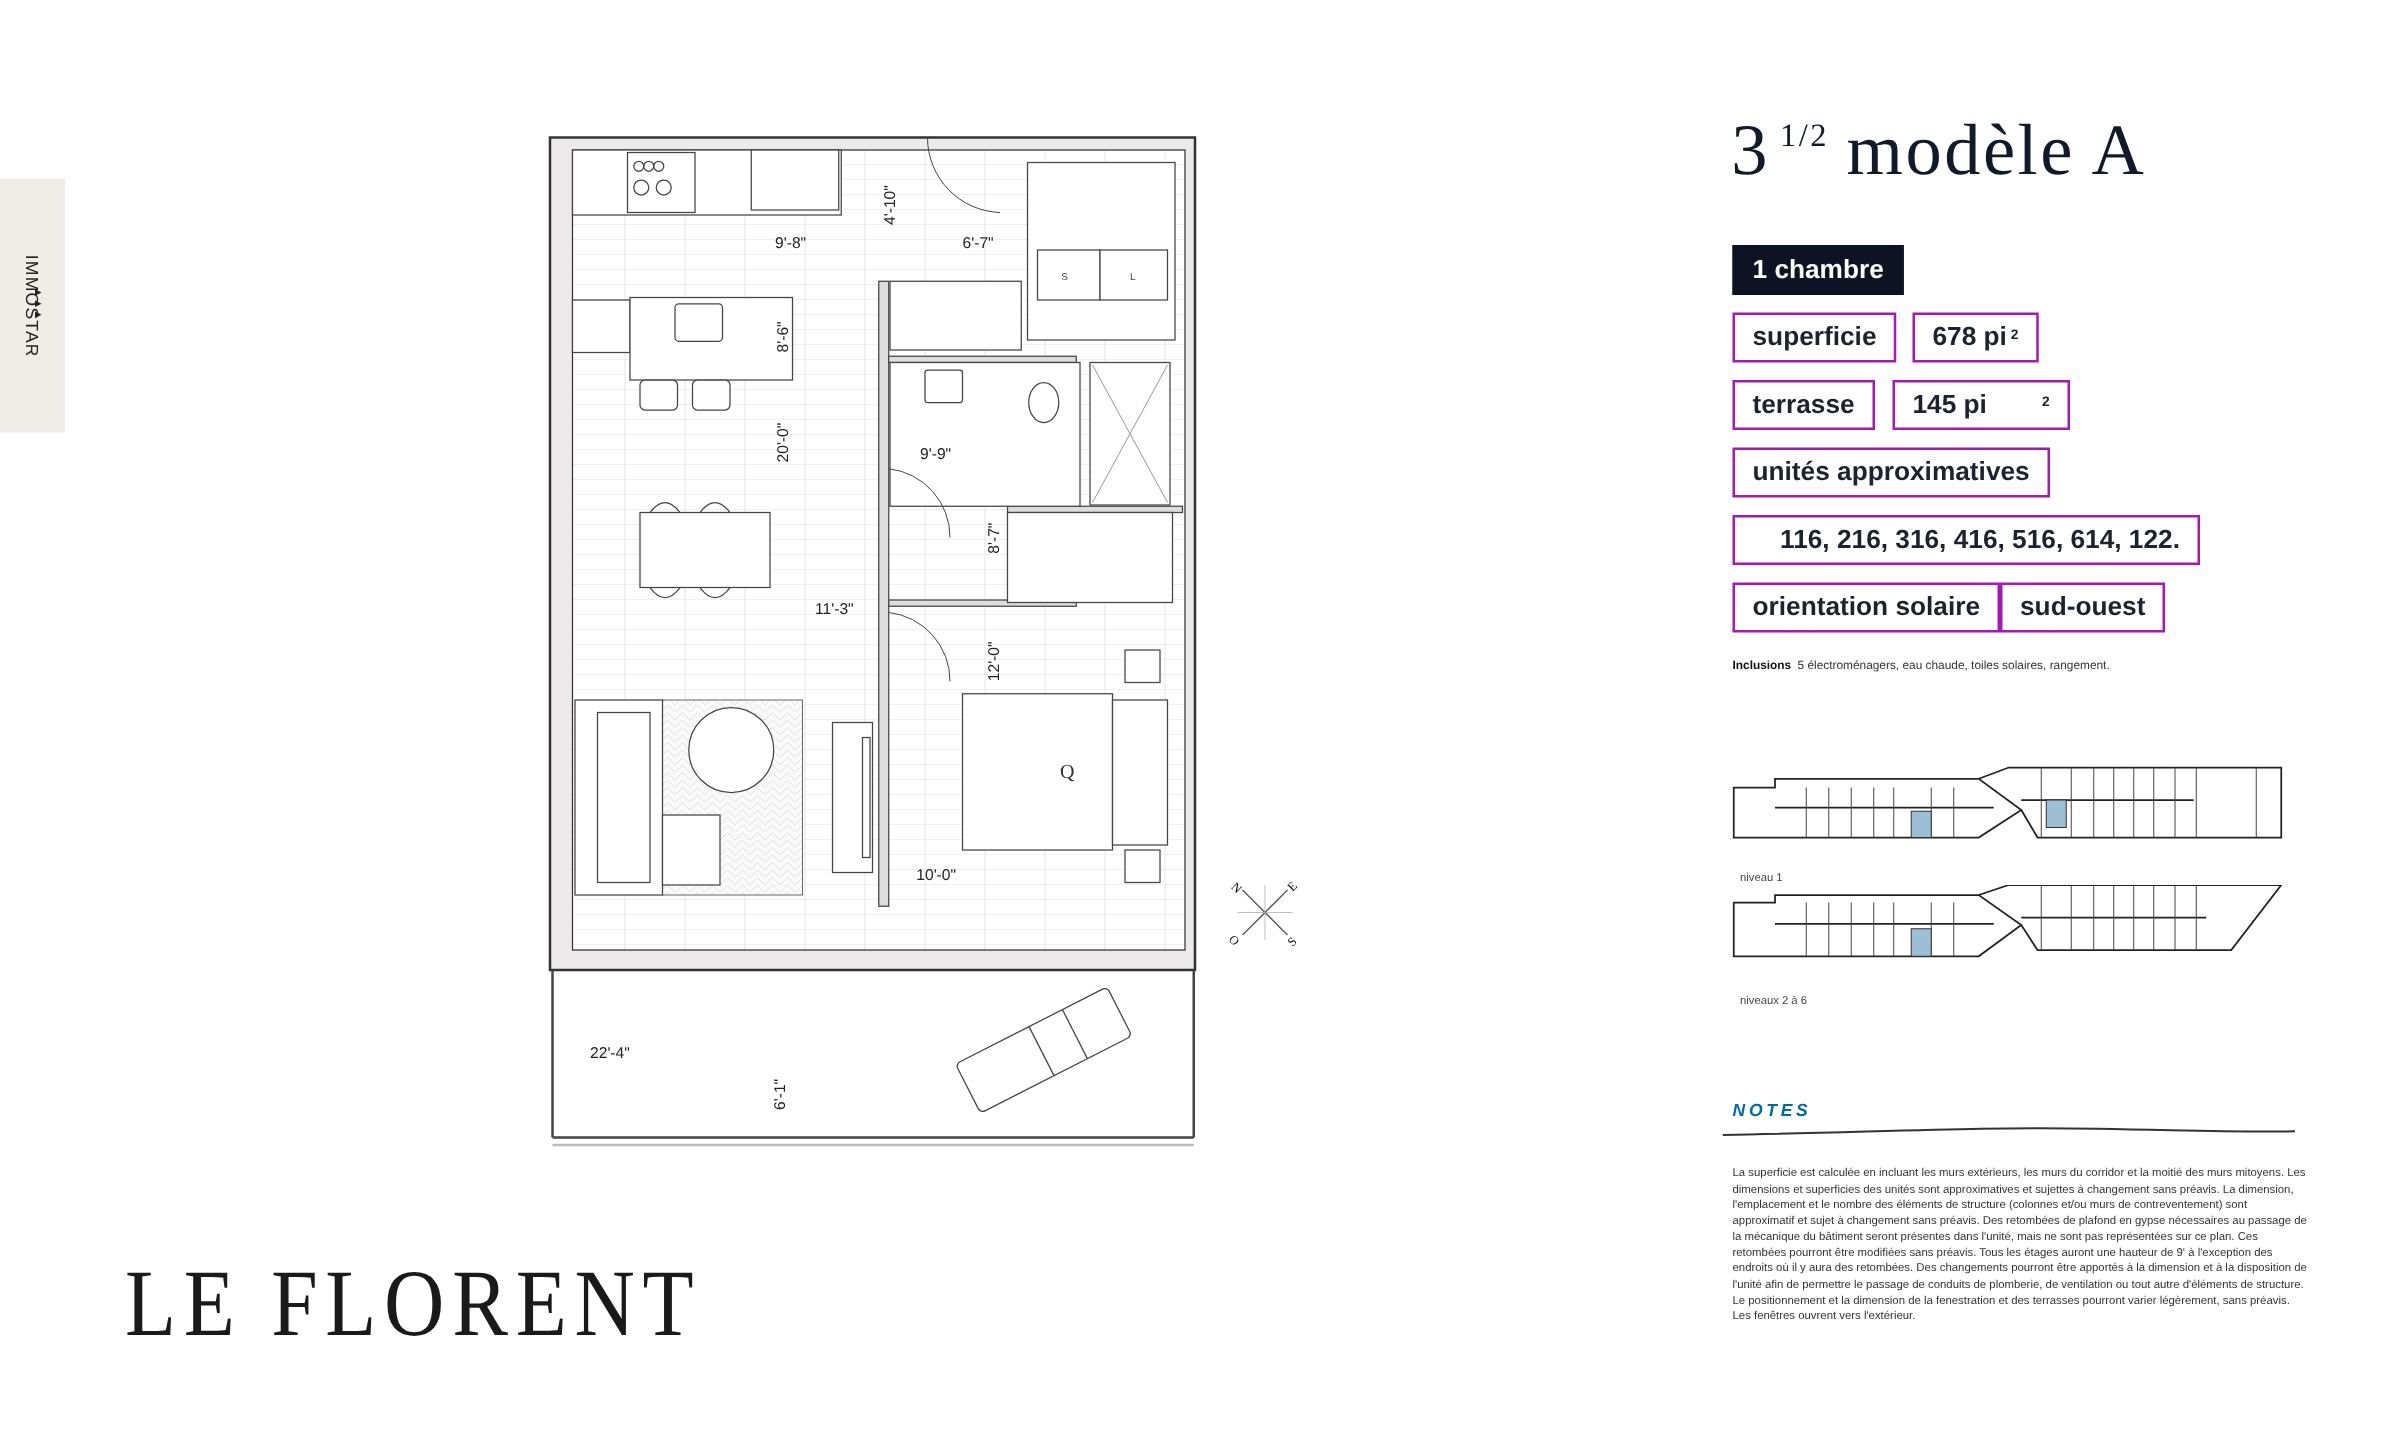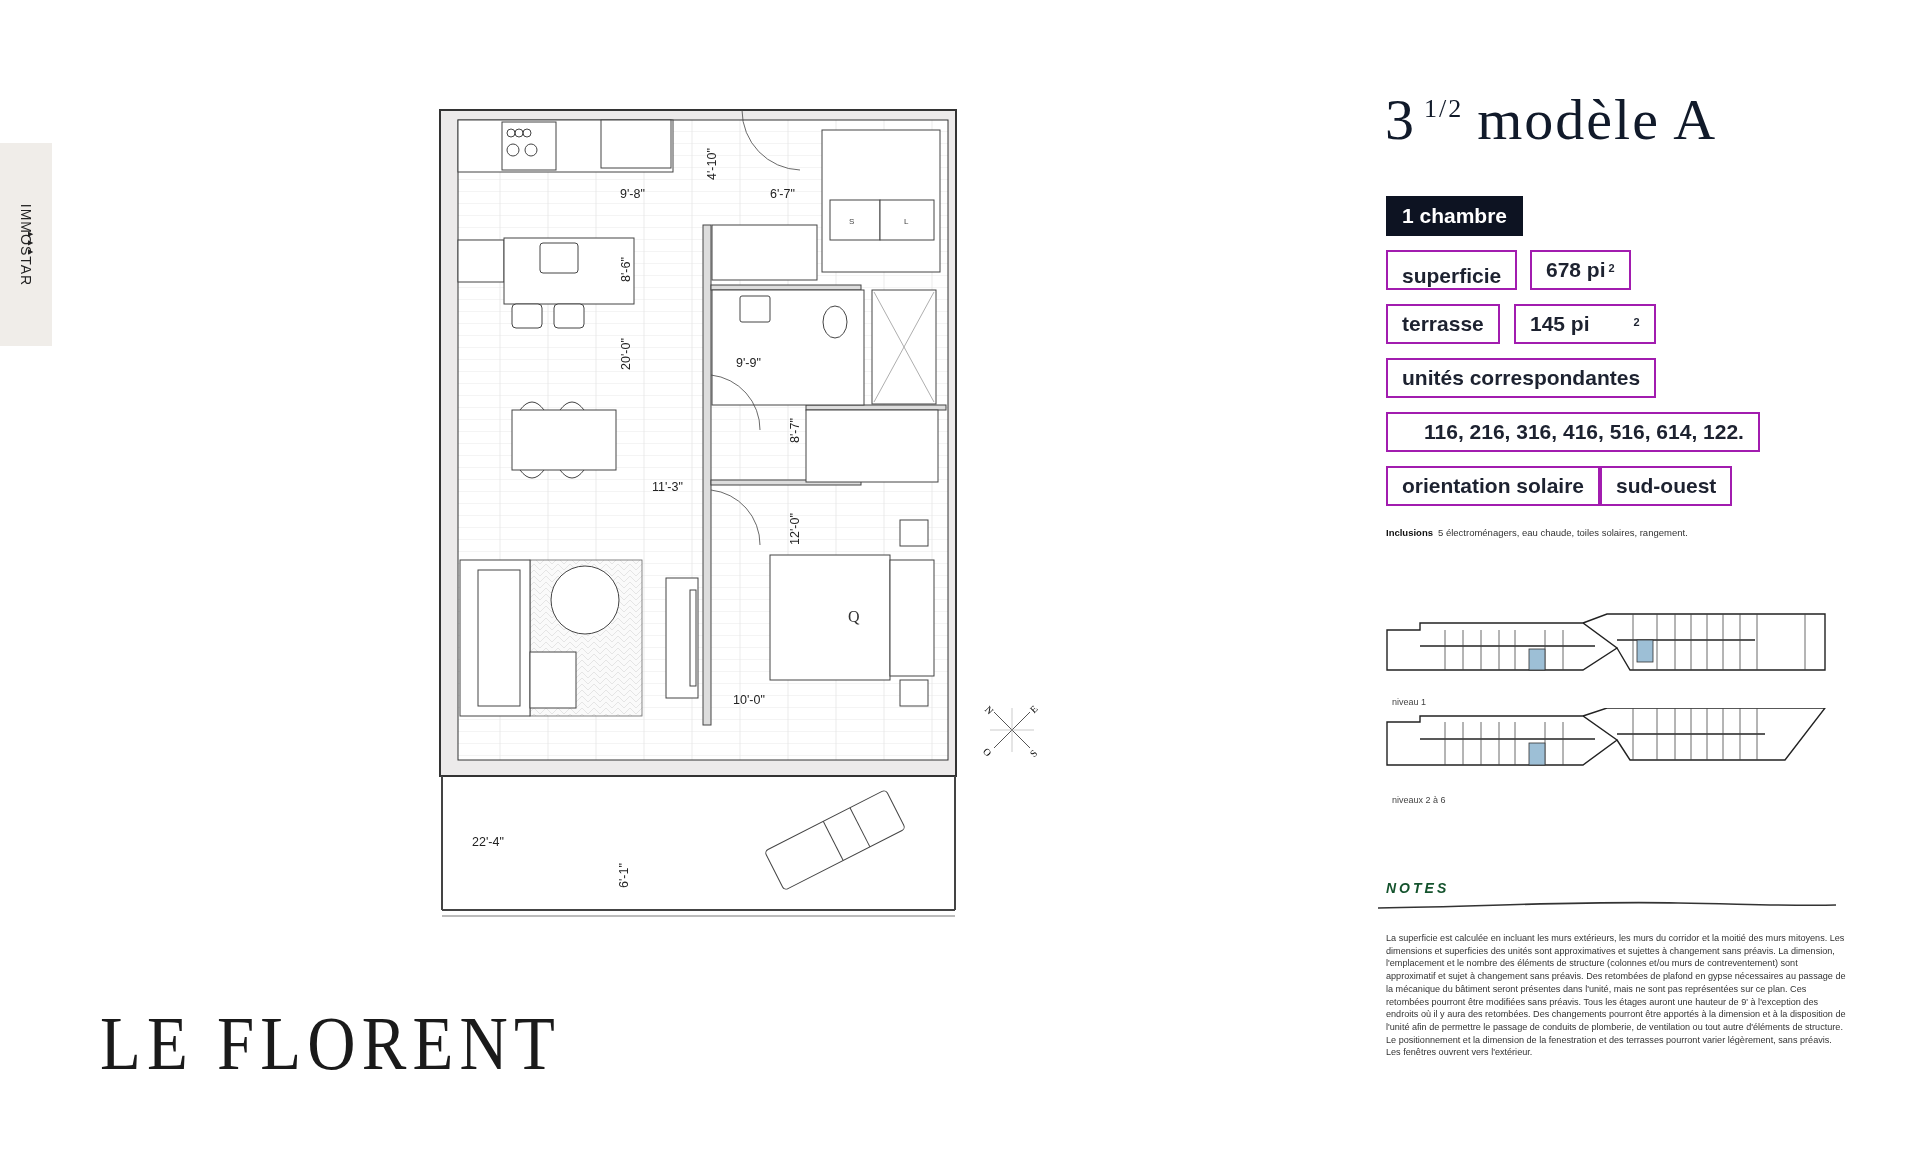--- a/index.html
+++ b/index.html
@@ -12,21 +12,21 @@
   
   .title{left:1385px;top:86px;font-family:"Liberation Serif","DejaVu Serif",serif;font-size:58px;color:#111a2a;letter-spacing:2px;white-space:nowrap;}
   .title .frac{font-size:26px;vertical-align:22px;margin:16px 14px 0 8px;}
   
   .chip{position:absolute;height:40px;box-sizing:border-box;border:2px solid #a21caf;background:#fff;font-family:Liberation Sans, sans-serif;font-weight:bold;font-size:21px;color:#1d2230;display:flex;align-items:center;padding:0 14px;white-space:nowrap;}
   .chip sup{font-size:11px;margin-left:3px;position:relative;top:-2px;}
   .chip.dark{background:#0d1322;color:#fff;border-color:#0d1322;}
   .inclusions{left:1386px;top:527px;font-size:9.5px;color:#333;white-space:nowrap;}
   .inclusions b{color:#111;margin-right:5px;}
   .mini-label{font-size:9px;color:#444;}
-  .notes-title{left:1386px;top:880px;font-size:14px;font-style:italic;font-weight:bold;letter-spacing:3px;color:#14532d;}
+  .notes-title{left:1386px;top:880px;font-size:14px;font-style:italic;font-weight:bold;letter-spacing:3px;color:#0369a1;}
   .notes-text{left:1386px;top:932px;width:460px;font-size:9.1px;line-height:12.7px;color:#333;}
   .logo{left:100px;top:1000px;font-family:"Liberation Serif","DejaVu Serif",serif;font-size:76px;letter-spacing:7px;color:#1a1a1a;white-space:nowrap;transform:scaleX(0.88);transform-origin:left top;}
   .dim{font-family:"Liberation Sans",sans-serif;font-size:12.5px;fill:#222;}
 </style>
 </head>
 <body>
 
 <div class="abs side-tab">
   <span class="crown">▲▲▲</span>
   <span class="brand">IMMOSTAR</span>
@@ -144,38 +144,38 @@
 </svg>
 
 <div class="abs title">
   <span>3</span><span class="frac">1/2</span><span>modèle A</span>
 </div>
 
 <div class="chip dark" style="left:1386px;top:196px;">
     <span>1 chambre</span>
   </div>
 
-<div class="chip" style="left:1386px;top:250px;align-items:flex-end;">
+<div class="chip" style="left:1386px;top:250px;">
     <span>superficie</span>
   </div>
 <div class="chip" style="left:1530px;top:250px;">
     <span>678 pi</span>
     <sup>2</sup>
   </div>
 
 <div class="chip" style="left:1386px;top:304px;">
     <span>terrasse</span>
   </div>
 <div class="chip" style="left:1514px;top:304px;gap:41px;">
     <span>145 pi</span>
     <sup>2</sup>
   </div>
 
 <div class="chip" style="left:1386px;top:358px;">
-    <span>unités correspondantes</span>
+    <span>unités approximatives</span>
   </div>
 <div class="chip" style="left:1386px;top:412px;padding-left:36px;">
     <span>116, 216, 316, 416, 516, 614, 122.</span>
   </div>
 
 <div class="chip" style="left:1386px;top:466px;">
     <span>orientation solaire</span>
   </div>
 <div class="chip" style="left:1600px;top:466px;">
     <span>sud-ouest</span>

